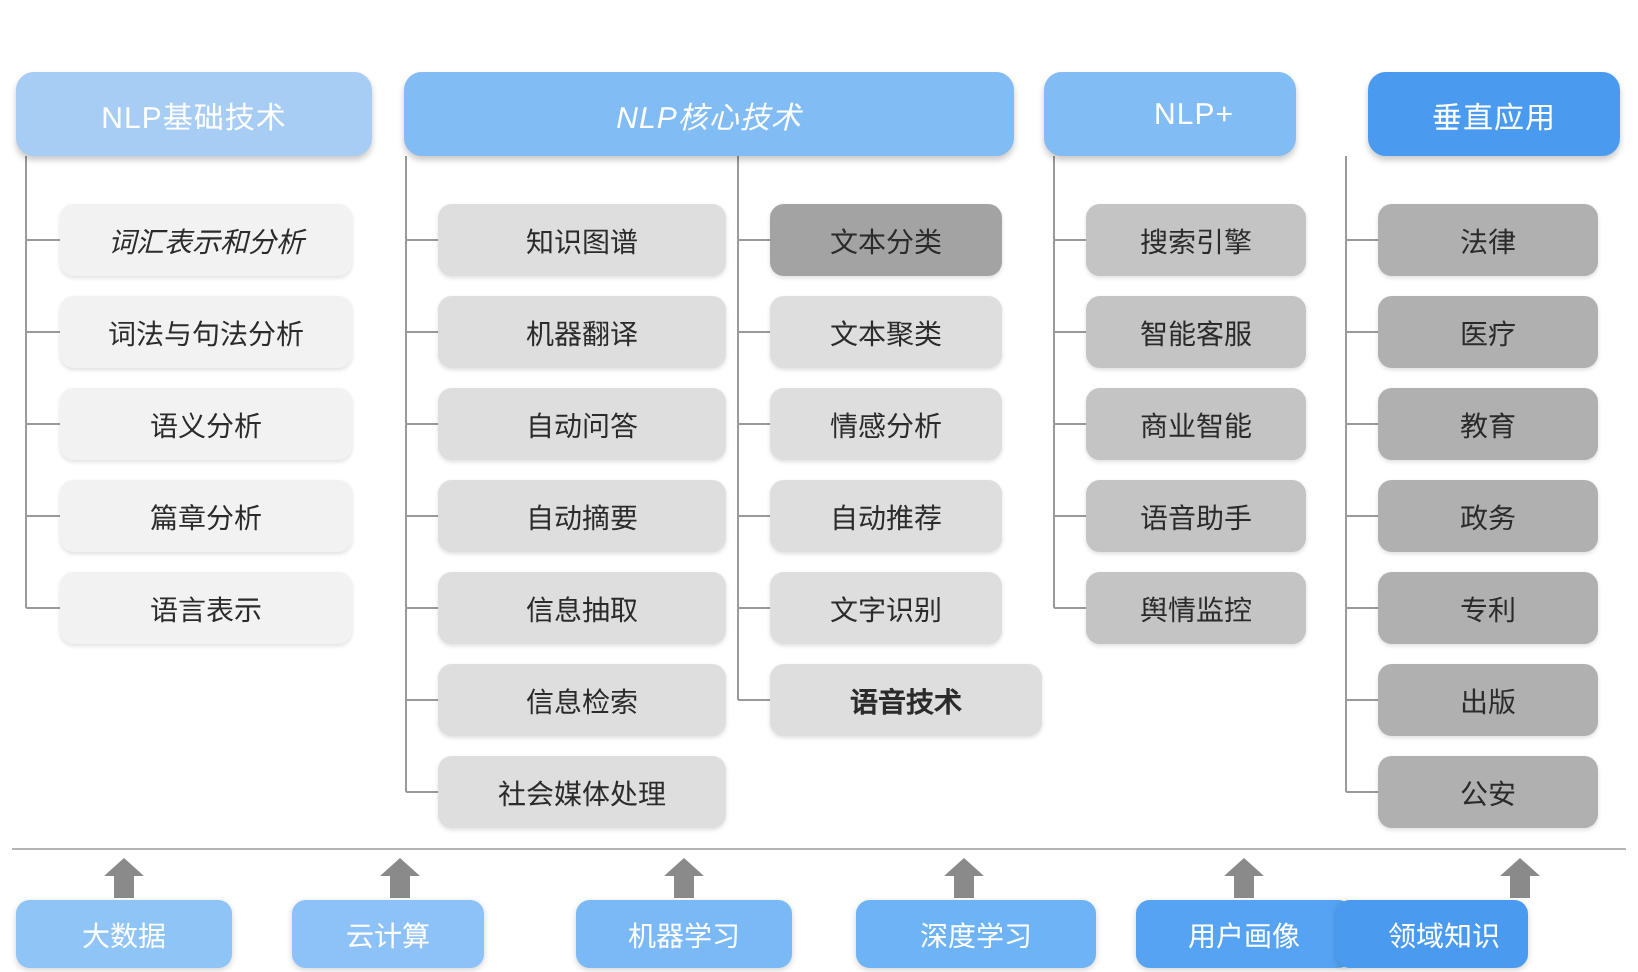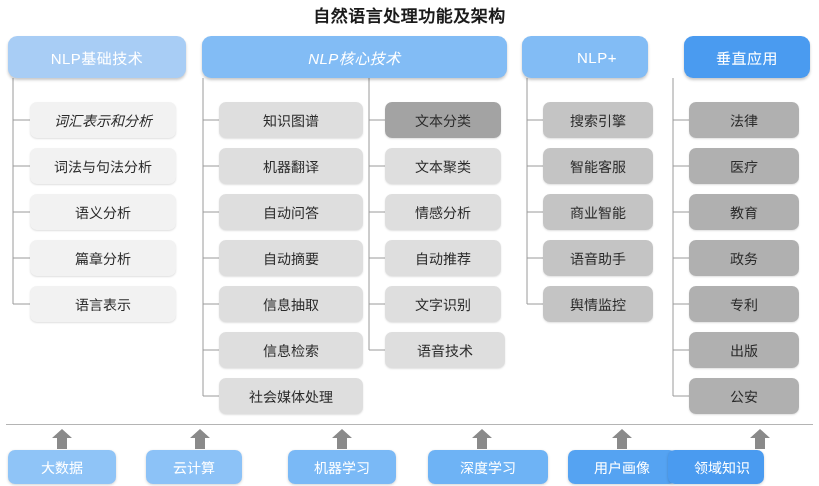--- a/index.html
+++ b/index.html
@@ -106,21 +106,20 @@
     font-weight: 500;
     white-space: nowrap;
     box-shadow: 0 1px 3px rgba(0,0,0,0.18);
   }
 </style>
 </head>
 <body>
 
 <div id="canvas">
 
-  <div class="title">自然语言处理功能及架构</div>
 
   <svg id="connectors">
       <line x1="13" y1="78" x2="13" y2="304" stroke="#9a9a9a" stroke-width="1"></line>
       <line x1="13" y1="120" x2="30" y2="120" stroke="#9a9a9a" stroke-width="1"></line>
       <line x1="13" y1="166" x2="30" y2="166" stroke="#9a9a9a" stroke-width="1"></line>
       <line x1="13" y1="212" x2="30" y2="212" stroke="#9a9a9a" stroke-width="1"></line>
       <line x1="13" y1="258" x2="30" y2="258" stroke="#9a9a9a" stroke-width="1"></line>
       <line x1="13" y1="304" x2="30" y2="304" stroke="#9a9a9a" stroke-width="1"></line>
       <line x1="203" y1="78" x2="203" y2="396" stroke="#9a9a9a" stroke-width="1"></line>
       <line x1="203" y1="120" x2="219" y2="120" stroke="#9a9a9a" stroke-width="1"></line>
@@ -170,21 +169,21 @@
       <div class="item" style="left: 219px; top: 194px; width: 144px; background: rgb(222, 222, 222);">自动问答</div>
       <div class="item" style="left: 219px; top: 240px; width: 144px; background: rgb(222, 222, 222);">自动摘要</div>
       <div class="item" style="left: 219px; top: 286px; width: 144px; background: rgb(222, 222, 222);">信息抽取</div>
       <div class="item" style="left: 219px; top: 332px; width: 144px; background: rgb(222, 222, 222);">信息检索</div>
       <div class="item" style="left: 219px; top: 378px; width: 144px; background: rgb(222, 222, 222);">社会媒体处理</div>
       <div class="item" style="left: 385px; top: 102px; width: 116px; background: #a3a3a3;">文本分类</div>
       <div class="item" style="left: 385px; top: 148px; width: 116px; background: rgb(222, 222, 222);">文本聚类</div>
       <div class="item" style="left: 385px; top: 194px; width: 116px; background: rgb(222, 222, 222);">情感分析</div>
       <div class="item" style="left: 385px; top: 240px; width: 116px; background: rgb(222, 222, 222);">自动推荐</div>
       <div class="item" style="left: 385px; top: 286px; width: 116px; background: rgb(222, 222, 222);">文字识别</div>
-      <div class="item" style="left: 385px; top: 332px; width: 120px; background: rgb(222, 222, 222);">语音技术</div>
+      <div class="item" style="left: 385px; top: 332px; width: 136px; background: rgb(222, 222, 222); font-weight: bold;">语音技术</div>
       <div class="item" style="left: 543px; top: 102px; width: 110px; background: rgb(196, 196, 196);">搜索引擎</div>
       <div class="item" style="left: 543px; top: 148px; width: 110px; background: rgb(196, 196, 196);">智能客服</div>
       <div class="item" style="left: 543px; top: 194px; width: 110px; background: rgb(196, 196, 196);">商业智能</div>
       <div class="item" style="left: 543px; top: 240px; width: 110px; background: rgb(196, 196, 196);">语音助手</div>
       <div class="item" style="left: 543px; top: 286px; width: 110px; background: rgb(196, 196, 196);">舆情监控</div>
       <div class="item" style="left: 689px; top: 102px; width: 110px; background: rgb(176, 176, 176);">法律</div>
       <div class="item" style="left: 689px; top: 148px; width: 110px; background: rgb(176, 176, 176);">医疗</div>
       <div class="item" style="left: 689px; top: 194px; width: 110px; background: rgb(176, 176, 176);">教育</div>
       <div class="item" style="left: 689px; top: 240px; width: 110px; background: rgb(176, 176, 176);">政务</div>
       <div class="item" style="left: 689px; top: 286px; width: 110px; background: rgb(176, 176, 176);">专利</div>

